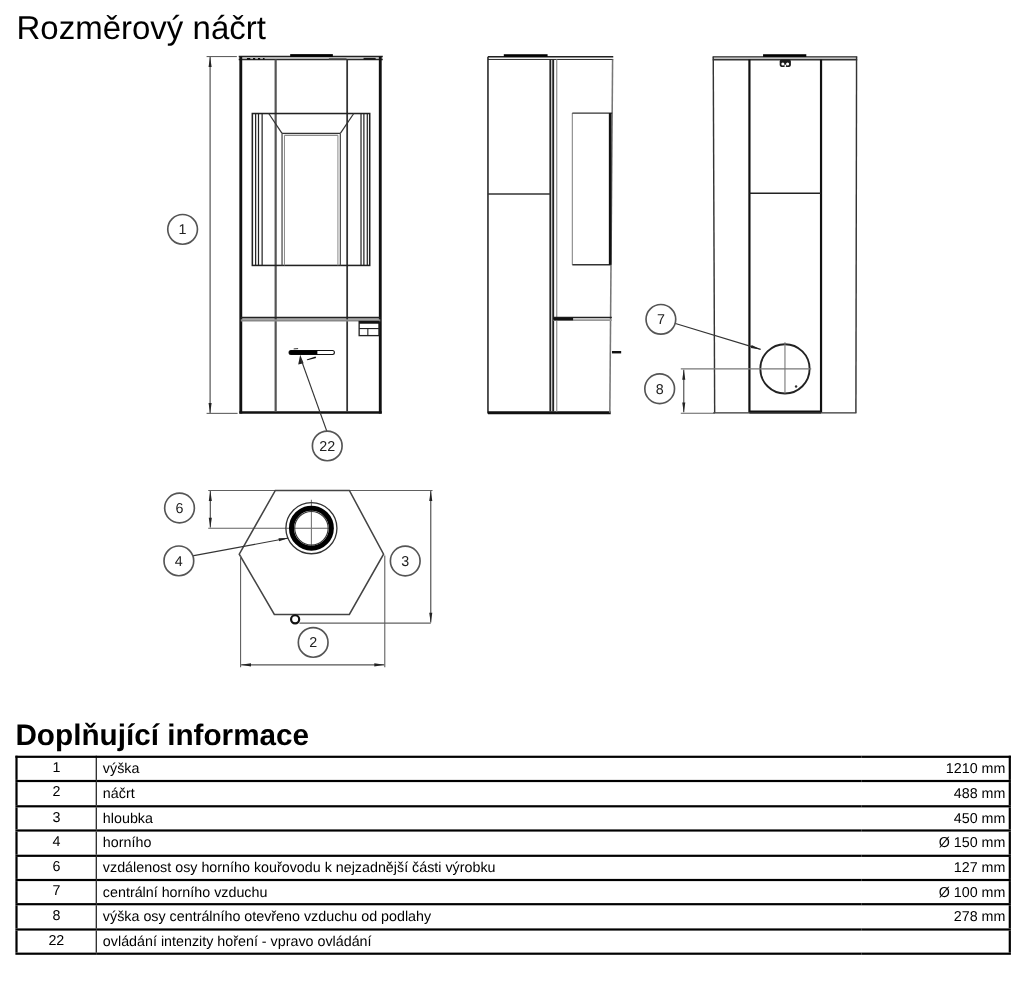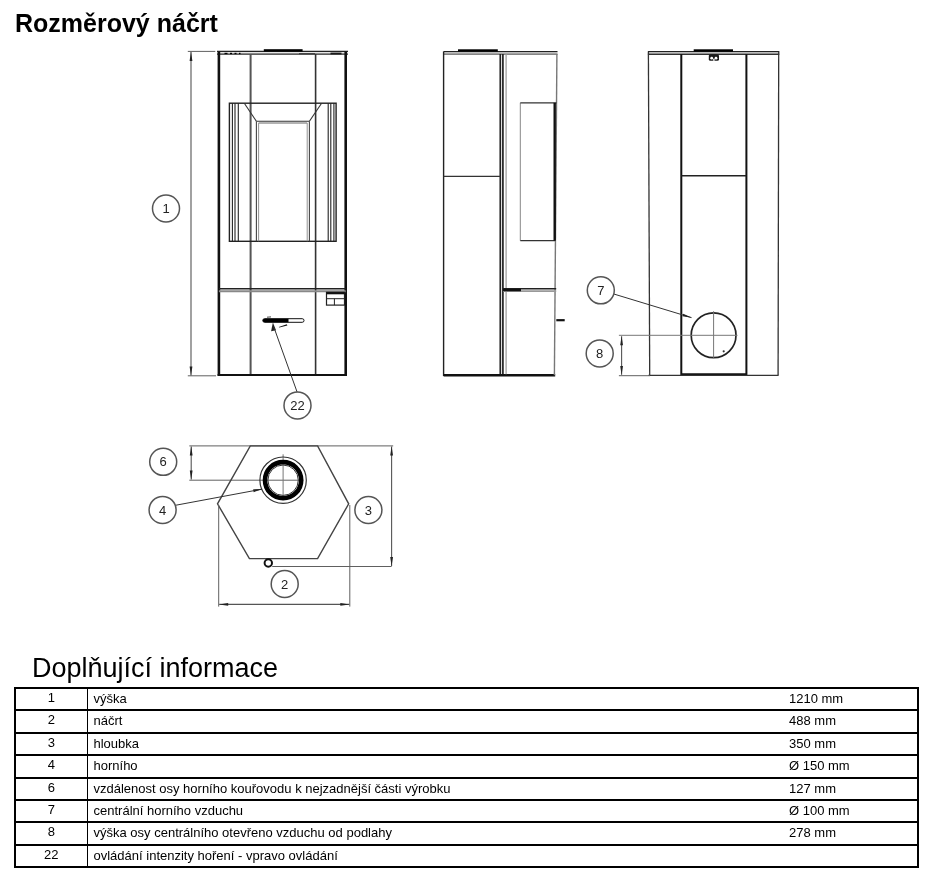--- a/index.html
+++ b/index.html
@@ -1,22 +1,22 @@
 <!DOCTYPE html>
 <html><head>
 <meta charset="utf-8">
 <style>
 html,body{margin:0;padding:0;background:#fff;width:936px;height:896px;overflow:hidden}
 body{font-family:"Liberation Sans",sans-serif;color:#000;position:relative}
-.h1{position:absolute;left:15px;top:9px;font-size:25px;font-weight:bold;letter-spacing:0}
-.h2{position:absolute;left:32px;top:653px;font-size:27px;font-weight:normal}
+.h1{position:absolute;left:15px;top:9px;font-size:30px;font-weight:normal;letter-spacing:0}
+.h2{position:absolute;left:14px;top:653px;font-size:27px;font-weight:bold}
 #tbl{position:absolute;left:14px;top:687px;width:905px;border-collapse:collapse;table-layout:fixed;border:2px solid #000}
 #tbl td{border-bottom:2px solid #000;font-size:13px;line-height:17px;vertical-align:top;padding:1px 3px 0 6px;height:19.4px;overflow:hidden;white-space:nowrap}
 #tbl td.n{text-align:center;border-right:1px solid #000;padding:0}
-#tbl td.v{text-align:left}
+#tbl td.v{text-align:right}
 svg{position:absolute;left:0;top:0}
 </style>
 </head>
 <body>
 <div class="h1">Rozměrový náčrt</div>
 <svg width="936" height="660" viewBox="0 0 936 660">
 <defs>
 <marker id="ar" viewBox="0 0 10 8" markerWidth="10" markerHeight="8" refX="9.3" refY="4" orient="auto-start-reverse" markerUnits="userSpaceOnUse">
         <path d="M0.3,2.6 L9.5,4 L0.3,5.4 z" fill="#222"></path>
       </marker>
@@ -176,21 +176,21 @@
         <td class="v">1210 mm</td>
       </tr>
 <tr>
         <td class="n">2</td>
         <td>náčrt</td>
         <td class="v">488 mm</td>
       </tr>
 <tr>
         <td class="n">3</td>
         <td>hloubka</td>
-        <td class="v">350 mm</td>
+        <td class="v">450 mm</td>
       </tr>
 <tr>
         <td class="n">4</td>
         <td>horního</td>
         <td class="v">Ø 150 mm</td>
       </tr>
 <tr>
         <td class="n">6</td>
         <td>vzdálenost osy horního kouřovodu k nejzadnější části výrobku</td>
         <td class="v">127 mm</td>

